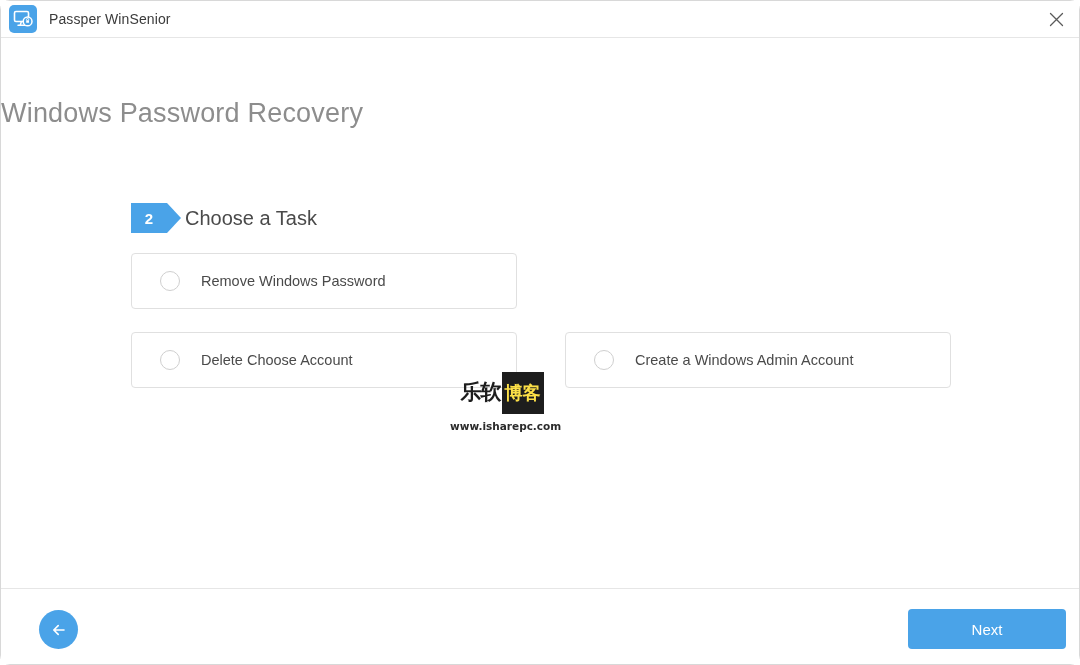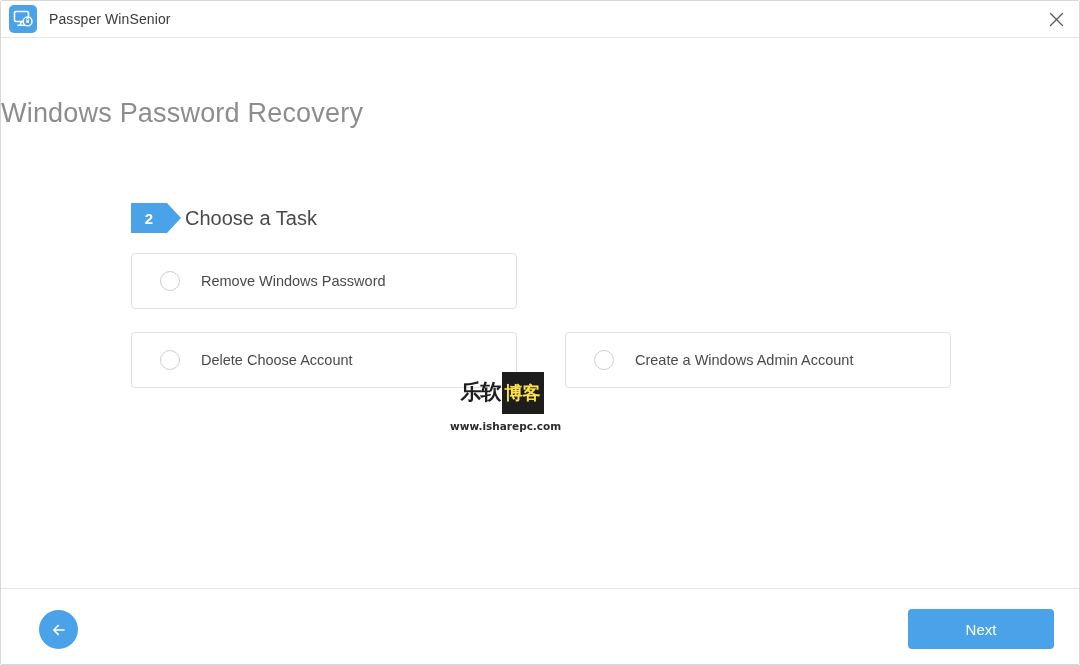--- a/index.html
+++ b/index.html
@@ -11,21 +11,21 @@
     background: #ffffff;
     font-family: "Liberation Sans", sans-serif;
   }
 
   #app-window {
     position: relative;
     width: 1080px;
     height: 665px;
     background: #ffffff;
     border: 1px solid #d8d8d8;
-    border-radius: 2px;
+    border-radius: 10px;
   }
 
   
   #title-bar {
     position: absolute;
     left: 0; top: 0;
     width: 1078px;
     height: 37px;
     background: #ffffff;
     border-bottom: 1px solid #e6e6e6;
@@ -248,21 +248,21 @@
     background: #4aa3e8;
     display: flex;
     align-items: center;
     justify-content: center;
     cursor: pointer;
   }
 
   #next-button {
     position: absolute;
     left: 907px; top: 20px;
-    width: 146px;
+    width: 158px;
     height: 40px;
     border-radius: 4px;
     background: #4aa3e8;
     border: none;
     color: #ffffff;
     font-size: 15px;
     font-family: "Liberation Sans", sans-serif;
     cursor: pointer;
   }
 </style>

